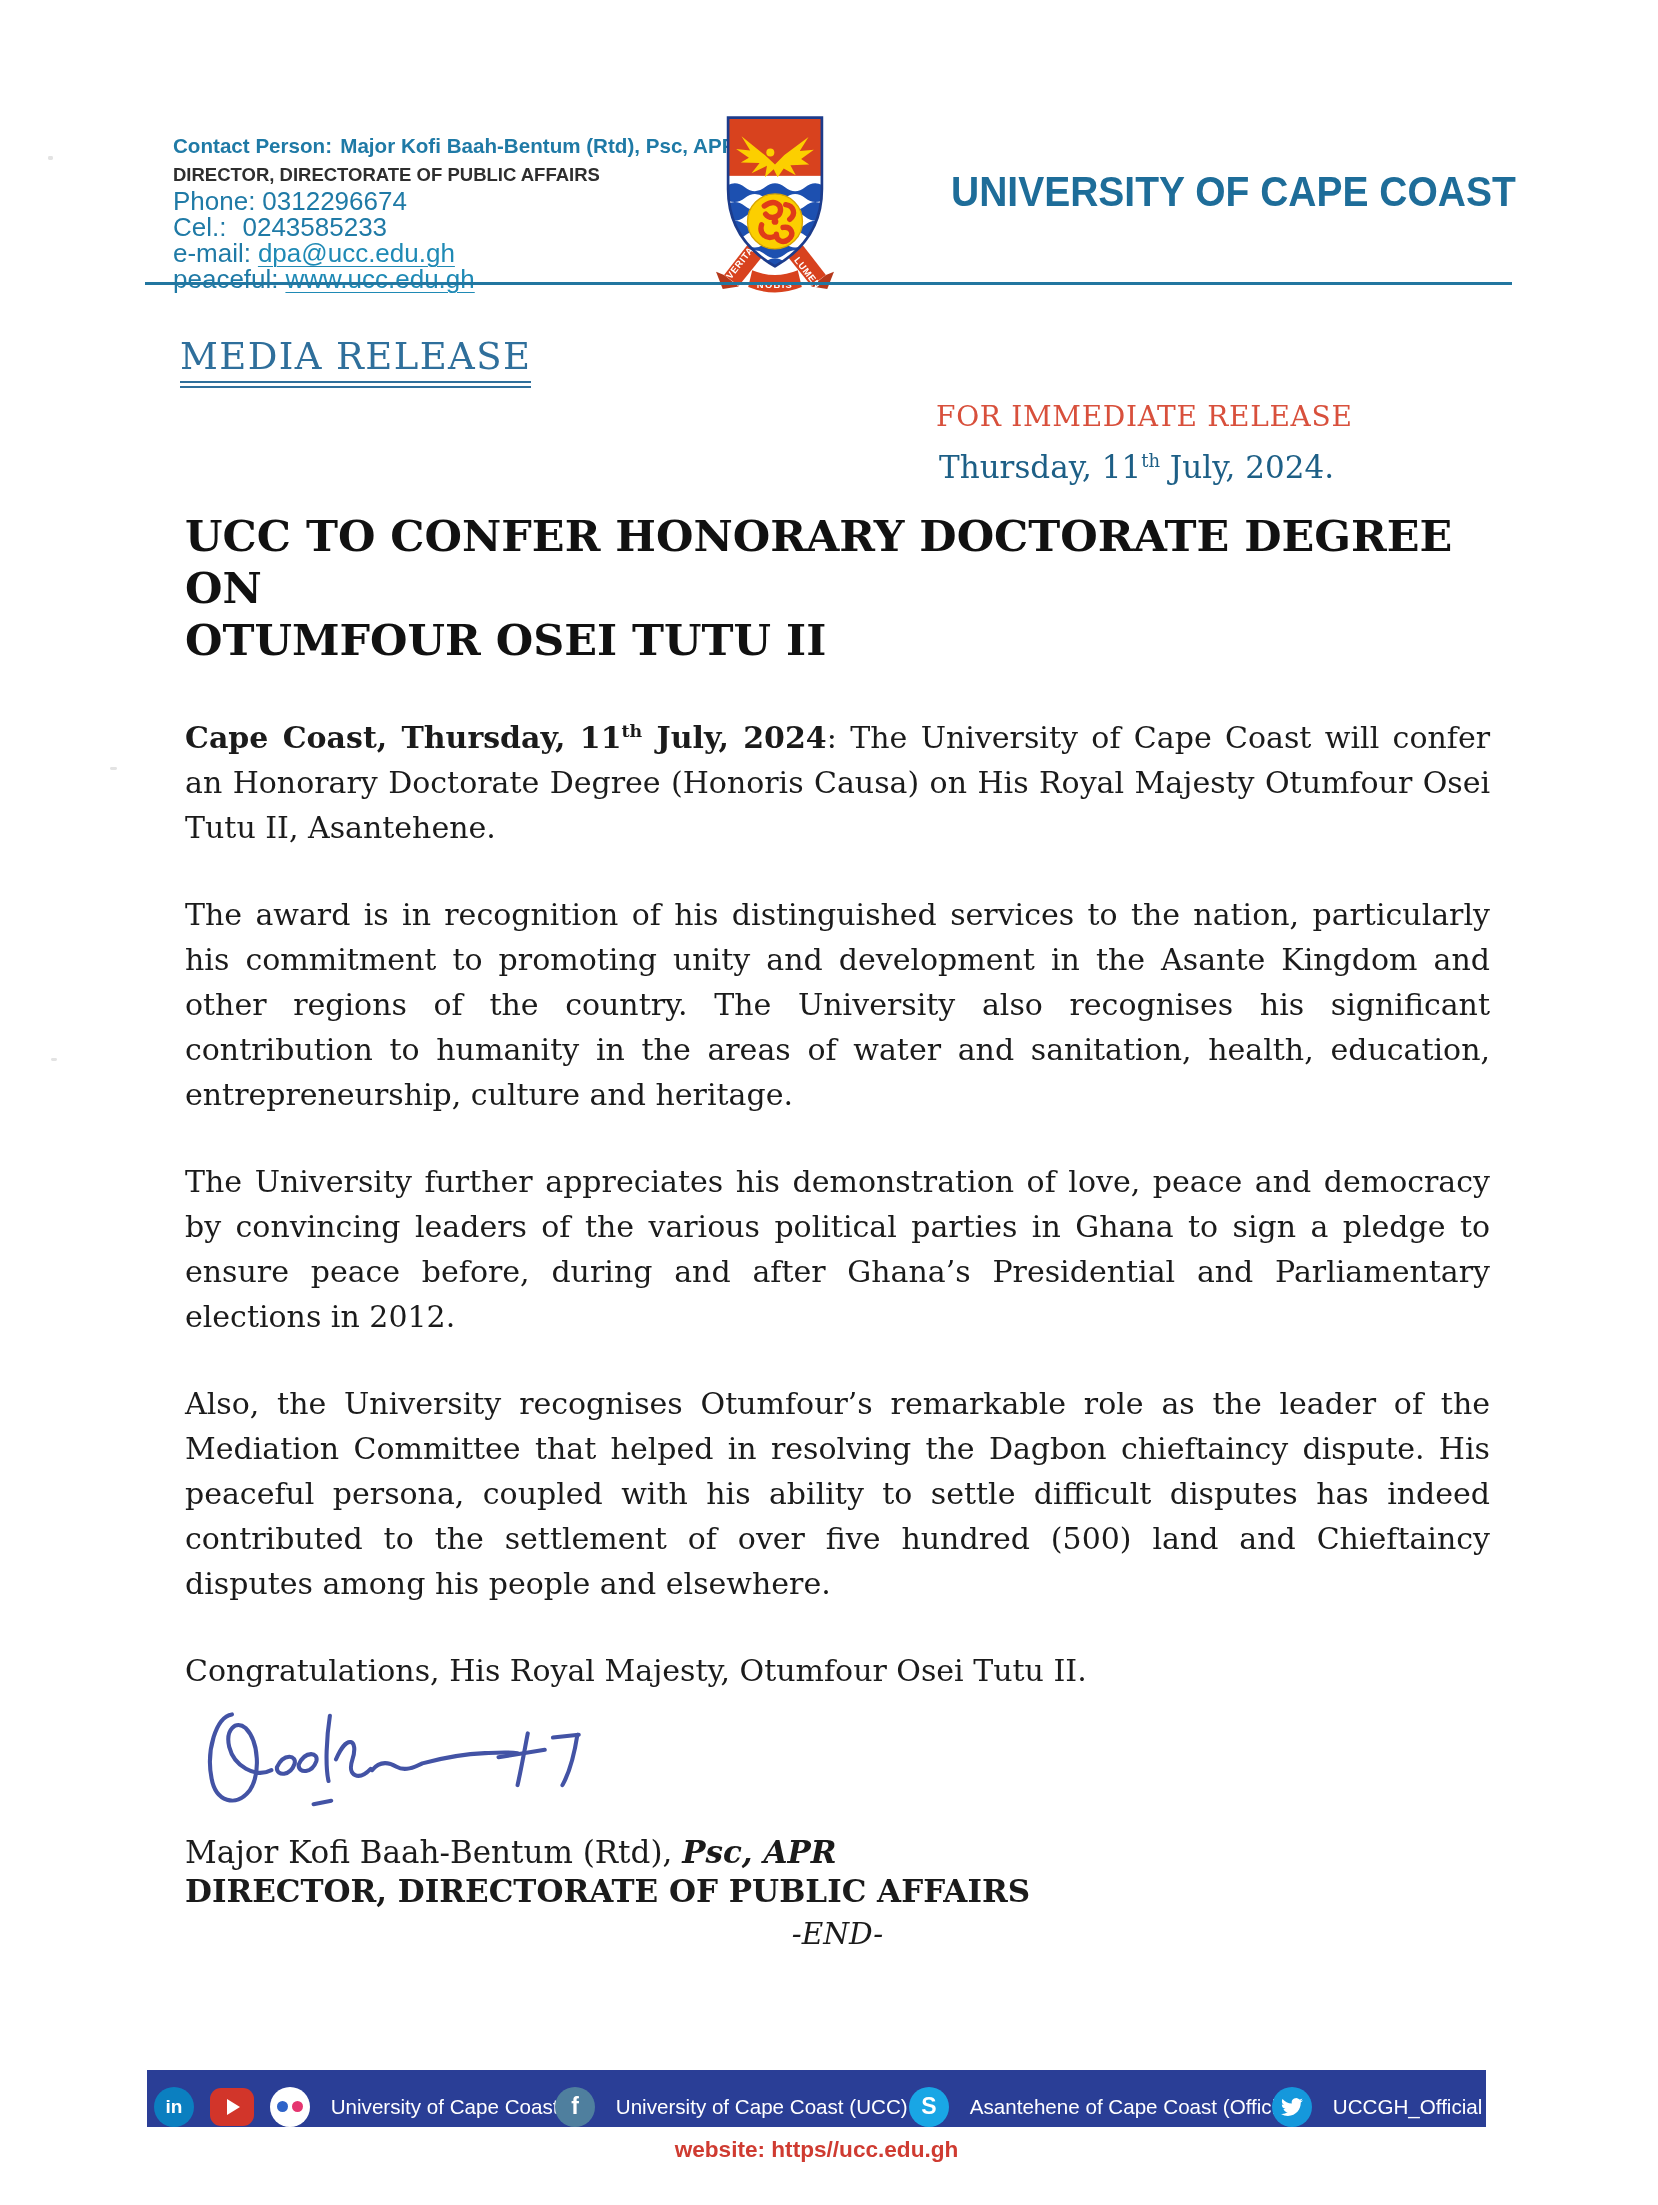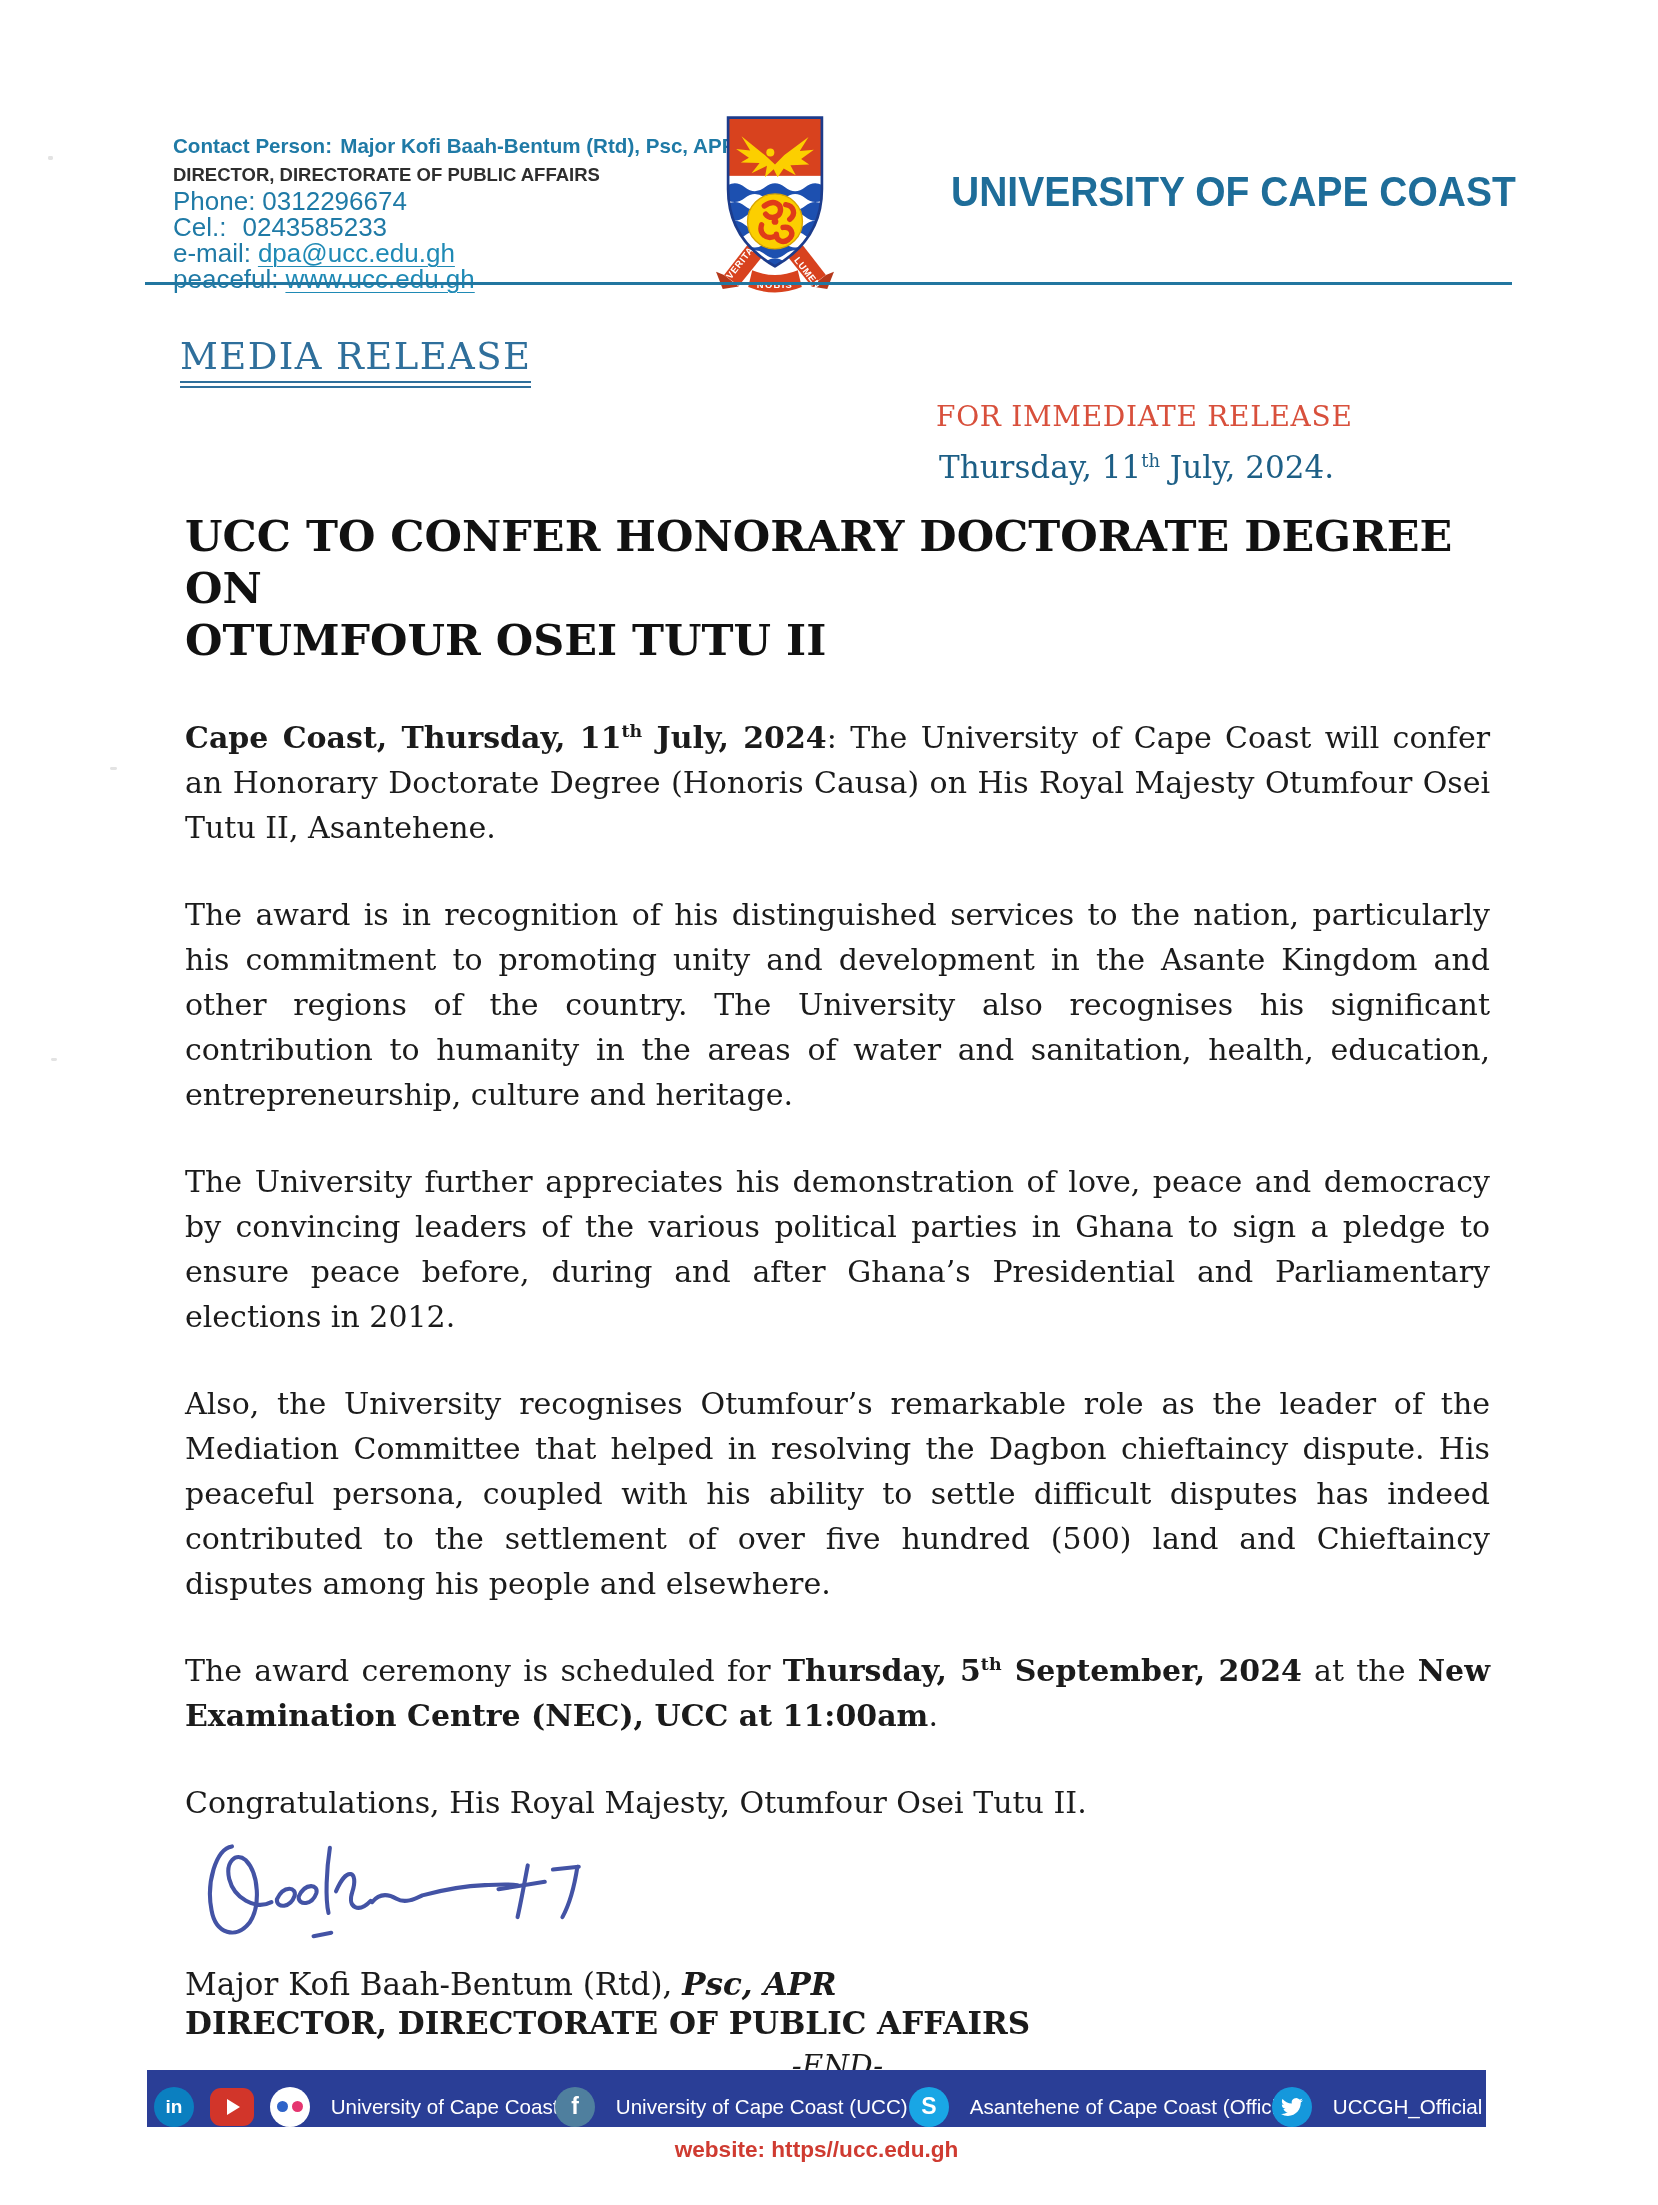--- a/index.html
+++ b/index.html
@@ -160,21 +160,20 @@
   <div class="kicker">MEDIA RELEASE</div>
   <div class="immediate">FOR IMMEDIATE RELEASE</div>
   <div class="dateline"><span>Thursday, 11</span><sup>th</sup><span> July, 2024.</span></div>
 
   <div class="body">
     <div class="headline"><span>UCC TO CONFER HONORARY DOCTORATE DEGREE ON</span><br><span>OTUMFOUR OSEI TUTU II</span></div>
     <p><span style="font-weight: bold;">Cape Coast, Thursday, 11</span><sup style="font-weight: bold;">th</sup><span style="font-weight: bold;"> July, 2024</span><span>: The University of Cape Coast will confer an Honorary Doctorate Degree (Honoris Causa) on His Royal Majesty Otumfour Osei Tutu II, Asantehene.</span></p>
     <p><span>The award is in recognition of his distinguished services to the nation, particularly his commitment to promoting unity and development in the Asante Kingdom and other regions of the country. The University also recognises his significant contribution to humanity in the areas of water and sanitation, health, education, entrepreneurship, culture and heritage.</span></p>
     <p><span>The University further appreciates his demonstration of love, peace and democracy by convincing leaders of the various political parties in Ghana to sign a pledge to ensure peace before, during and after Ghana’s Presidential and Parliamentary elections in 2012.</span></p>
     <p><span>Also, the University recognises Otumfour’s remarkable role as the leader of the Mediation Committee that helped in resolving the Dagbon chieftaincy dispute. His peaceful persona, coupled with his ability to settle difficult disputes has indeed contributed to the settlement of over five hundred (500) land and Chieftaincy disputes among his people and elsewhere.</span></p>
-    <p><span>The award ceremony is scheduled for </span><span style="font-weight: bold;">Thursday, 5</span><sup style="font-weight: bold;">th</sup><span style="font-weight: bold;"> September, 2024</span><span> at the </span><span style="font-weight: bold;">New Examination Centre (NEC), UCC at 11:00am</span><span>.</span></p>
     <p class="congrats"><span>Congratulations, His Royal Majesty, Otumfour Osei Tutu II.</span></p>
 
     <svg class="signature" width="452" height="136" viewBox="0 0 660 200">
       <g stroke="#4353a5" stroke-width="6" fill="none" stroke-linecap="round" stroke-linejoin="round">
         <path d="M52,30 C28,34 14,84 22,124 C28,158 58,168 78,142 C94,118 92,70 72,50 C58,38 42,52 48,78 C55,106 86,124 110,112"></path>
         <path d="M118,108 C128,86 148,90 144,103 C138,120 118,122 118,108"></path>
         <path d="M150,104 C160,82 180,86 176,99 C170,116 150,118 150,104"></path>
         <path d="M196,32 C191,64 189,106 194,128"></path>
         <path d="M205,96 C221,58 239,66 229,97 C221,121 239,128 256,110"></path>
         <path d="M258,112 C270,97 284,101 294,107 C306,114 320,108 332,102 C362,94 398,88 424,87 C444,86 458,85 472,87"></path>

